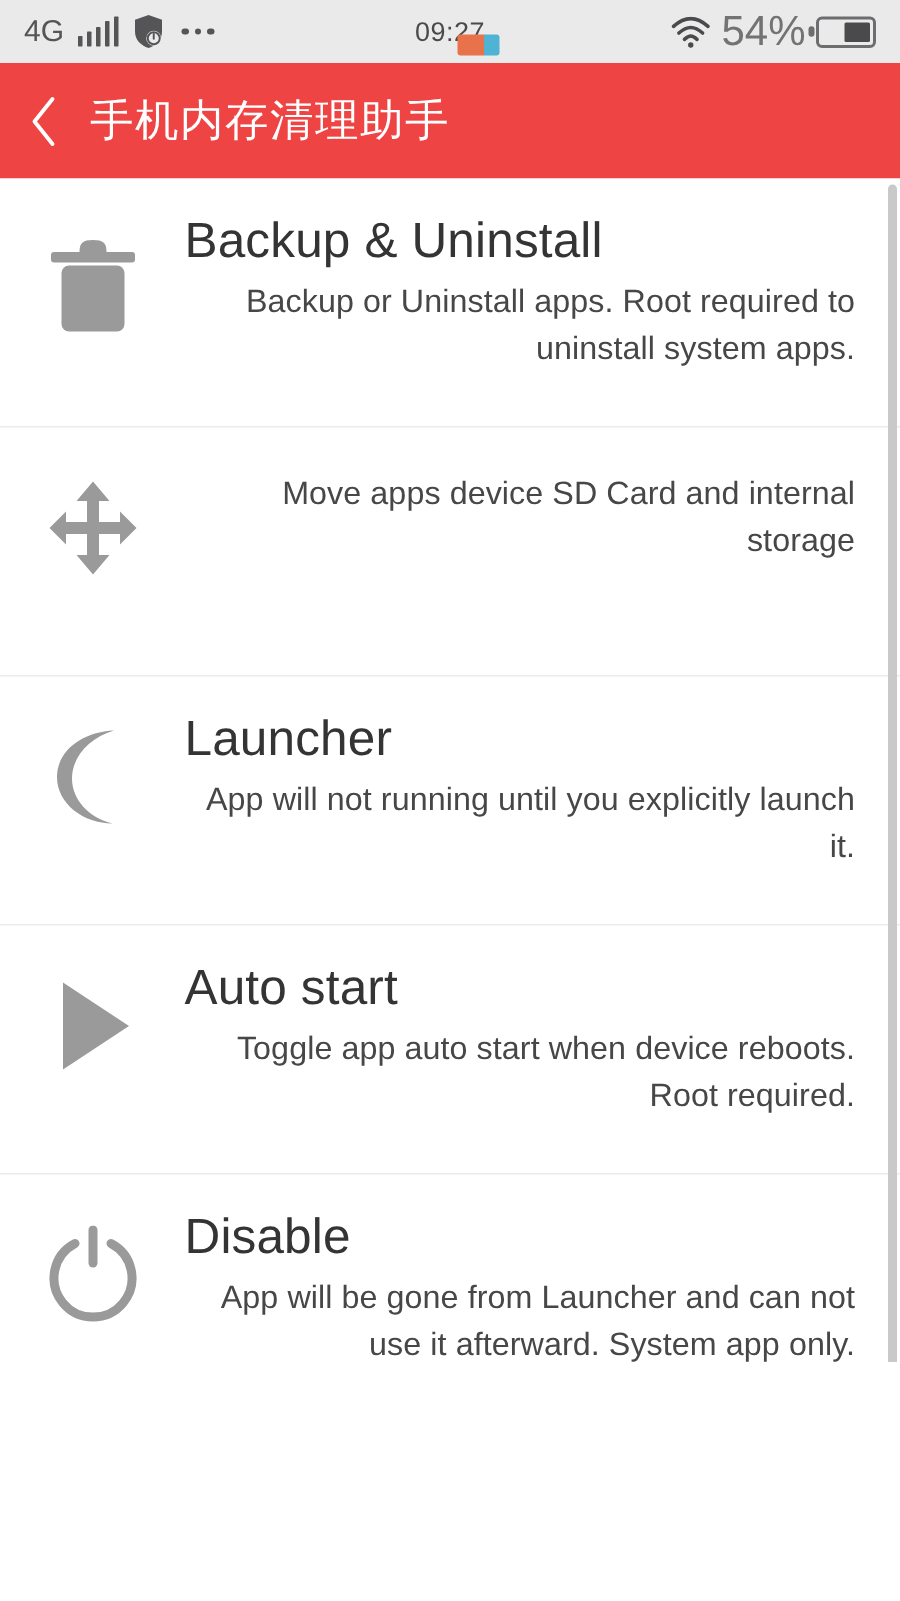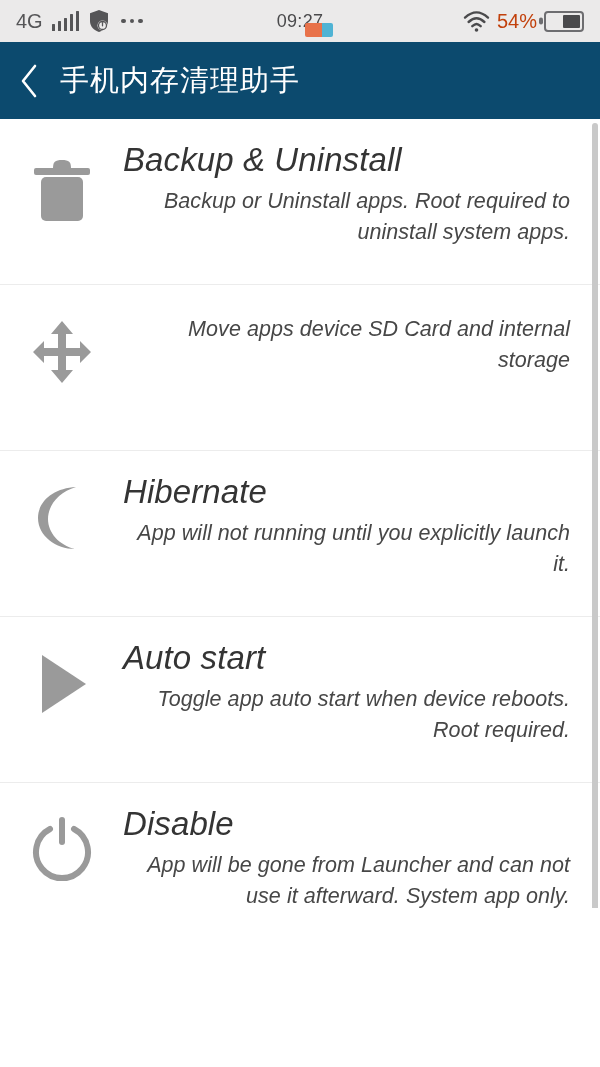--- a/index.html
+++ b/index.html
@@ -98,22 +98,22 @@
     background: linear-gradient(90deg, #e8724a 0%, #e8724a 62%, #4fb3d4 62%, #4fb3d4 100%);
   }
 
   .status-right {
     margin-left: auto;
     display: flex;
     align-items: center;
     gap: 7px;
   }
   .battery-pct {
-    font-size: 20px;
-    color: #c2410c;
+    font-size: 28px;
+    color: #737373;
     font-family: "Liberation Sans", sans-serif;
   }
   .battery {
     position: relative;
     width: 40px;
     height: 21px;
     border: 2px solid #6d6d70;
     border-radius: 4px;
     display: flex;
     align-items: center;
@@ -133,21 +133,21 @@
   .battery-fill {
     height: 100%;
     width: 54%;
     background: #4a4a4c;
     border-radius: 1px;
   }
 
   
   .app-header {
     height: 77px;
-    background: #0c4a6e;
+    background: #ef4444;
     display: flex;
     align-items: center;
     padding-left: 12px;
     gap: 14px;
   }
   .back-btn {
     width: 34px;
     height: 44px;
     display: flex;
     align-items: center;
@@ -183,21 +183,20 @@
   .item-icon {
     flex: 0 0 123px;
     display: flex;
     align-items: flex-start;
     justify-content: center;
     padding-top: 12px;
   }
   .item-body {
     flex: 1 1 auto;
     padding-right: 4px;
-    font-style: italic;
   }
   .item-title {
     font-size: 33px;
     color: #343434;
     font-weight: 400;
     line-height: 1.15;
     letter-spacing: 0.1px;
     font-family: "Liberation Sans", sans-serif;
   }
   .item-desc {
@@ -328,21 +327,21 @@
       </div>
     </div>
 
     <div class="list-item">
       <div class="item-icon">
         <svg width="60" height="66" viewBox="0 0 60 66">
           <path d="M44 2 C27 7 16 20 16 34 C16 48 27 60 43 64 C24 64 6 51 6 33 C6 16 22 3 44 2 Z" fill="#9a9a9a"></path>
         </svg>
       </div>
       <div class="item-body">
-        <div class="item-title">Hibernate</div>
+        <div class="item-title">Launcher</div>
         <div class="item-desc">App will not running until you explicitly launch it.</div>
       </div>
     </div>
 
     <div class="list-item">
       <div class="item-icon">
         <svg width="56" height="66" viewBox="0 0 56 66">
           <path d="M8 4 L52 33 L8 62 Z" fill="#9a9a9a"></path>
         </svg>
       </div>

